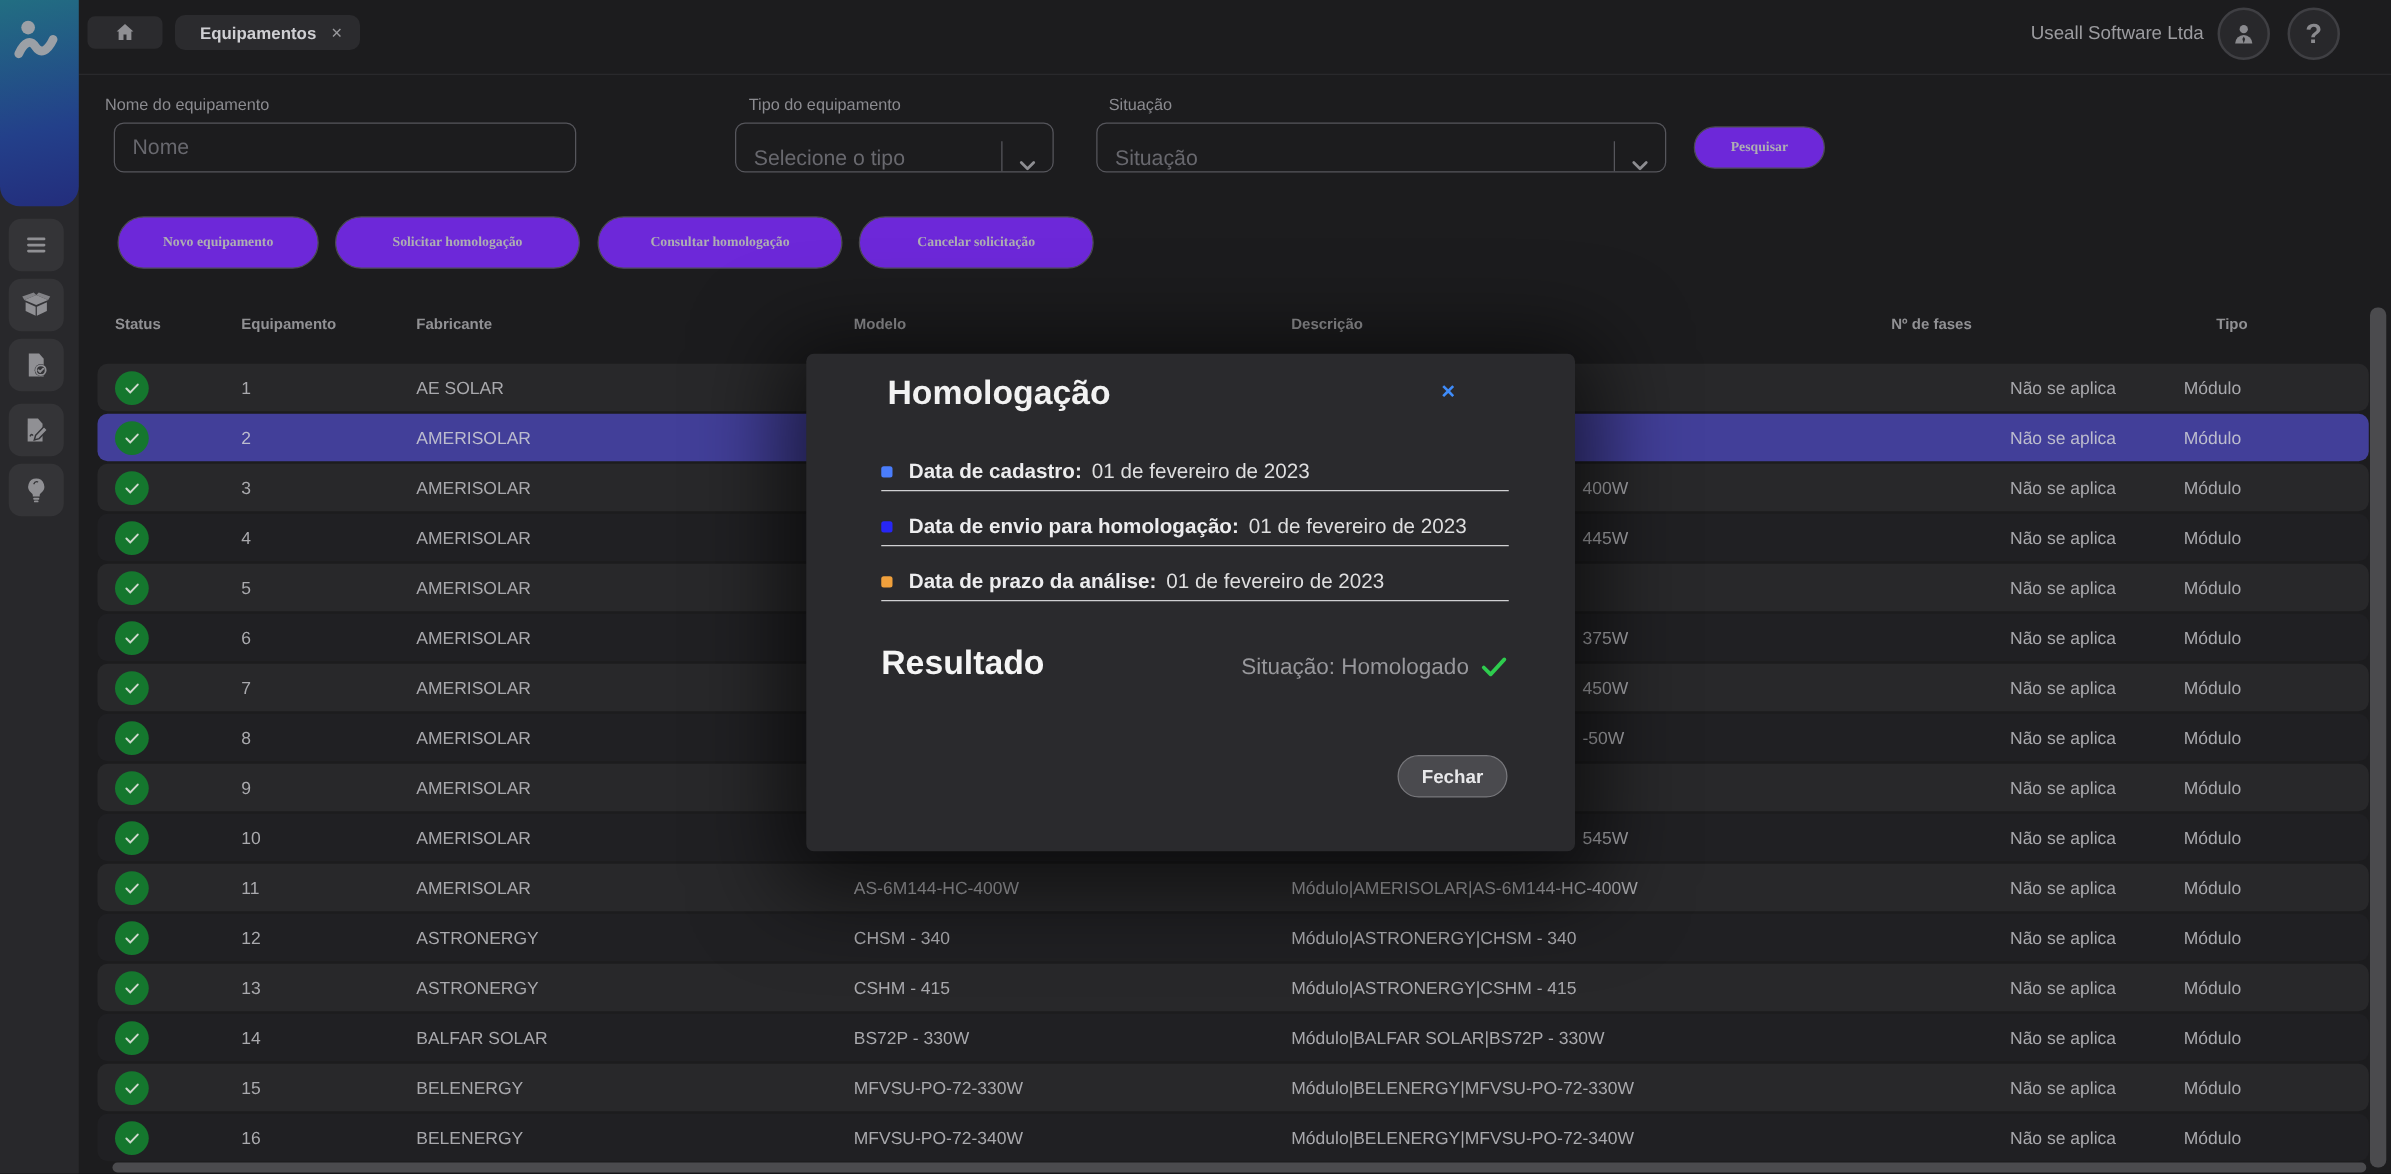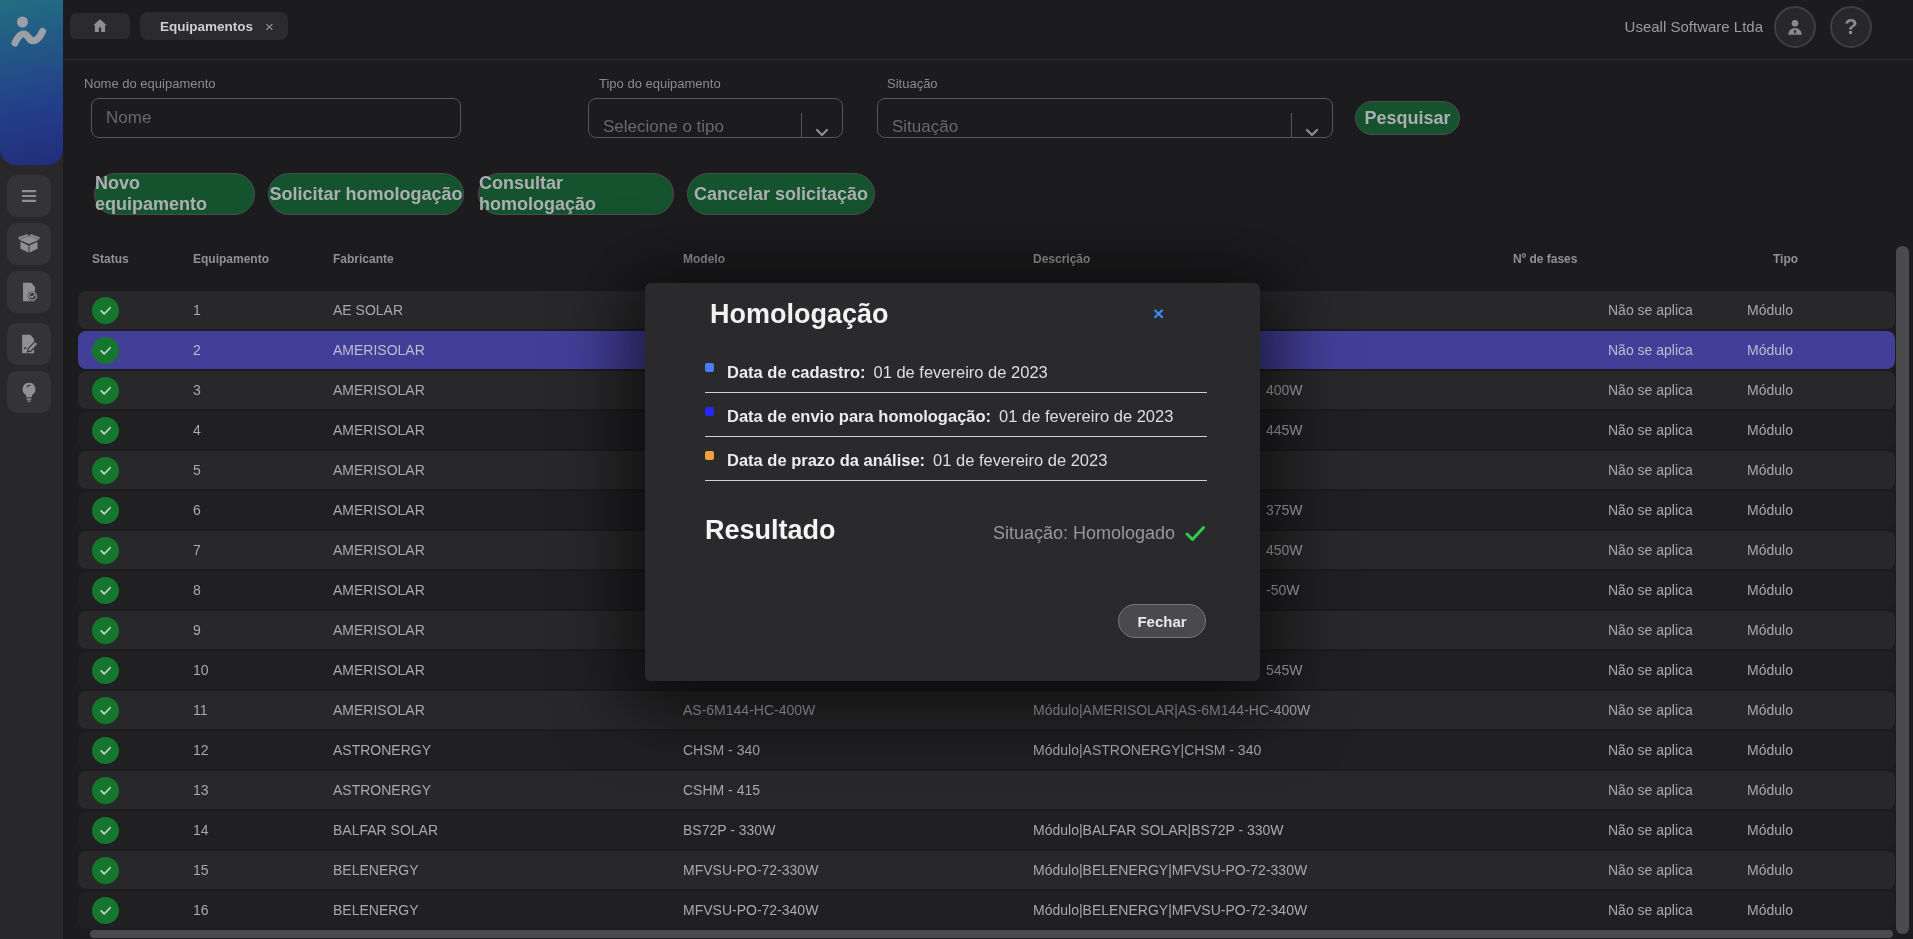--- a/index.html
+++ b/index.html
@@ -25,21 +25,21 @@
   .side-btn{left:7px;width:44px;height:42px;border-radius:10px;background:#343437;color:#909094;display:flex;align-items:center;justify-content:center;cursor:pointer;}
 
   
   .flabel{color:#8b8b90;font-size:13px;}
   .finput{height:40px;background:transparent;border:1px solid #56565c;border-radius:8px;color:#c9c9cd;font-size:17px;padding:0 14px;outline:none;}
   .finput::placeholder{color:#68686e;}
   .fselect{height:40px;border:1px solid #56565c;border-radius:8px;display:flex;align-items:flex-end;padding:0 0 0 14px;cursor:pointer;}
   .fselect .ph{color:#68686e;font-size:17px;flex:1;}
   .fselect .divider{width:1px;height:24px;background:#56565c;}
   .fselect .chev{width:40px;display:flex;align-items:center;justify-content:center;color:#8d8d91;}
-  .pill-btn{border:1px solid #4c4c52;background:#14532d;border-radius:21px;color:#aeaeb2;font-size:18px;font-weight:bold;display:flex;align-items:center;justify-content:center;cursor:pointer;}
+  .pill-btn{border:1px solid #4c4c52;background:#6d28d9;border-radius:21px;color:#aeaeb2;font-size:11px;font-weight:bold;display:flex;align-items:center;justify-content:center;cursor:pointer;font-family:Liberation Serif, serif;}
 
   
   .thead-cell{top:252px;color:#919194;font-size:12px;font-weight:bold;}
   .trow{position:absolute;left:78px;width:1817px;height:38px;border-radius:8px;cursor:pointer;}
   .trow.odd{background:#28282a;}
   .trow.even{background:#202023;}
   .trow.selected{background:#423f99;}
   .trow .cell{position:absolute;top:0;line-height:38px;font-size:14px;color:#a9a9ad;white-space:nowrap;}
   .trow.selected .cell{color:#bcbcce;}
   .c-status{left:14px;top:6px!important;width:27px;height:27px;border-radius:50%;background:#15772e;display:flex;align-items:center;justify-content:center;}
@@ -52,21 +52,21 @@
   .c-tipo{left:1669px;}
 
   .vscroll{left:1896px;top:246px;width:13px;height:688px;border-radius:6px;background:#4b4b4e;cursor:pointer;}
   .hscroll{left:90px;top:930px;width:1803px;height:8px;border-radius:4px;background:#4b4b4e;cursor:pointer;}
 
   
   .modal{left:645px;top:283px;width:615px;height:398px;background:#2a2a2d;border-radius:6px;box-shadow:0 12px 70px 20px rgba(0,0,0,.6);z-index:10;}
   .modal-title{left:65px;top:16px;color:#f2f2f2;font-size:27px;font-weight:bold;}
   .modal-close{left:508px;top:20px;color:#3f8cfa;font-size:19px;font-weight:bold;cursor:pointer;}
   .mfields{left:60px;top:80px;width:502px;}
-  .mfield{height:30px;border-bottom:1px solid #d0d0d2;margin-bottom:14px;display:flex;}
+  .mfield{height:30px;border-bottom:1px solid #d0d0d2;margin-bottom:14px;display:flex;align-items:center;}
   .bullet{width:9px;height:9px;border-radius:2px;margin-right:13px;flex:none;}
   .mfield .lbl{color:#ececee;font-size:16.5px;font-weight:bold;margin-right:8px;white-space:nowrap;}
   .mfield .val{color:#dededf;font-size:16.5px;white-space:nowrap;}
   .result-title{left:60px;top:232px;color:#f5f5f5;font-size:27px;font-weight:bold;}
   .situacao{left:348px;top:240px;color:#98989c;font-size:18px;}
   .result-check{left:538px;top:238px;}
   .fechar-btn{left:473px;top:321px;width:88px;height:34px;background:#4a4a4e;border:1.5px solid #77777b;border-radius:17px;color:#e8e8ea;font-size:15px;font-weight:bold;display:flex;align-items:center;justify-content:center;cursor:pointer;}
   svg{display:block;}
 </style>
 </head>
@@ -372,20 +372,21 @@
     </div>
       <div class="trow odd" style="top: 771px;">
       <span class="cell c-status">
         <svg width="15" height="15" viewBox="0 0 24 24">
             <path d="M5 12.5l5 5L19.5 7.5" stroke="#cdd9cd" stroke-width="2.6" fill="none" stroke-linecap="round" stroke-linejoin="round"></path>
           </svg>
       </span>
       <span class="cell c-num">13</span>
       <span class="cell c-fab">ASTRONERGY</span>
       <span class="cell c-mod">CSHM - 415</span>
+      <span class="cell c-desc">Módulo|ASTRONERGY|CSHM - 415</span>
       <span class="cell c-frag"></span>
       <span class="cell c-fases">Não se aplica</span>
       <span class="cell c-tipo">Módulo</span>
     </div>
       <div class="trow even" style="top: 811px;">
       <span class="cell c-status">
         <svg width="15" height="15" viewBox="0 0 24 24">
             <path d="M5 12.5l5 5L19.5 7.5" stroke="#cdd9cd" stroke-width="2.6" fill="none" stroke-linecap="round" stroke-linejoin="round"></path>
           </svg>
       </span>

